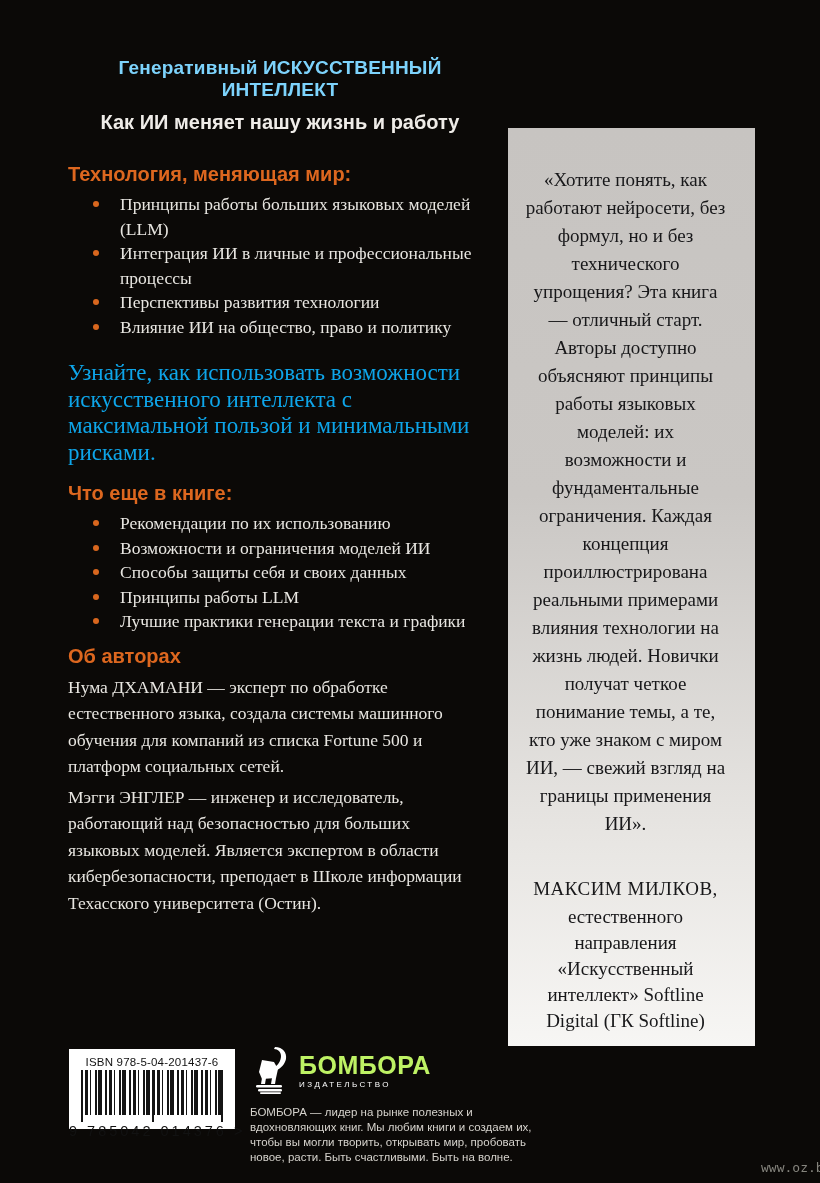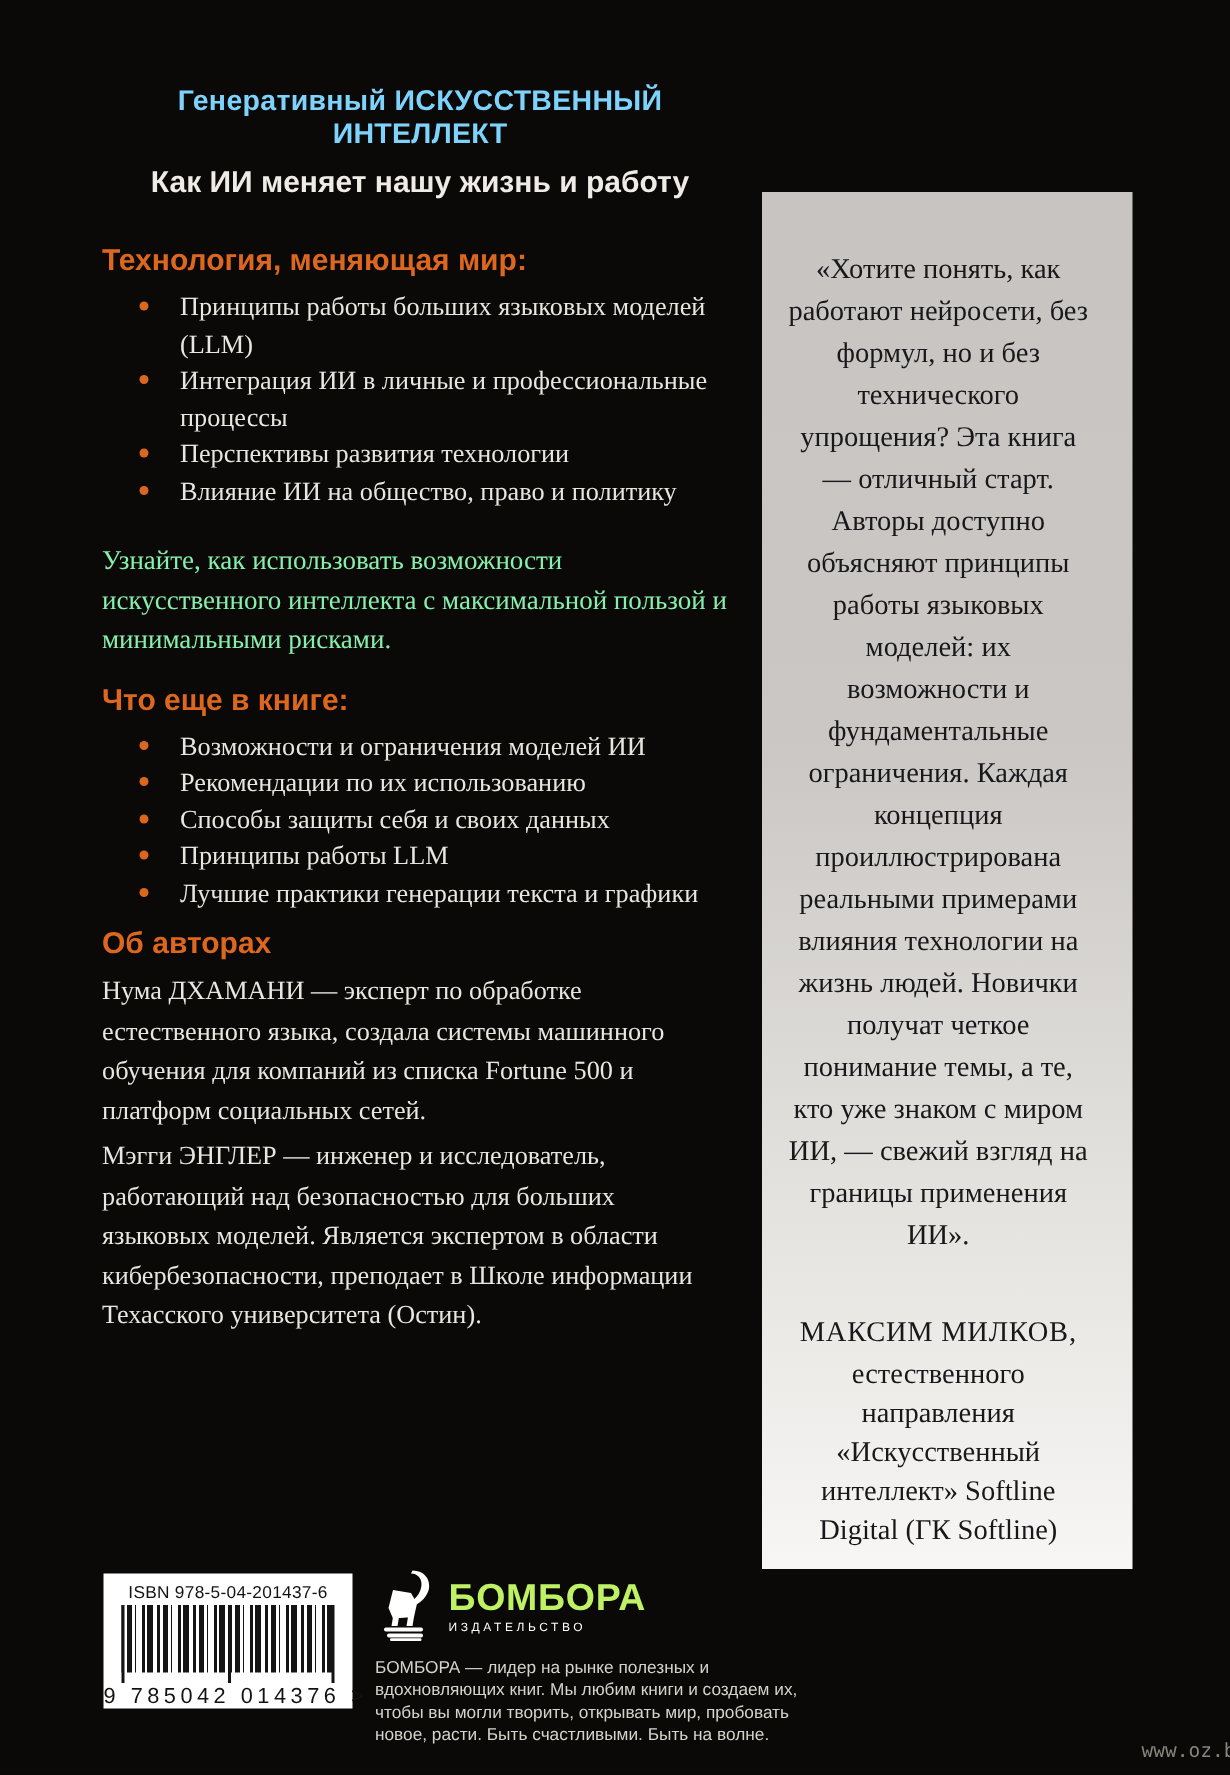--- a/index.html
+++ b/index.html
@@ -26,21 +26,21 @@
   .bullet-list{margin:0;padding:0;list-style:none;max-width:408px;}
   .bullet-item{
     position:relative;padding-left:52px;max-width:352px;
     font-size:17.5px;line-height:24.5px;color:#e8e6e1;
   }
   .bullet-dot{
     position:absolute;left:25px;top:9px;width:6px;height:6px;
     border-radius:50%;background:#d9671e;
   }
   .body-para{
-    font-size:18px;line-height:26.5px;color:#86efac;
+    font-size:23px;line-height:26.5px;color:#0ea5e9;
     margin:21px 0 15px 0;max-width:424px;
   }
   .authors-para{
     font-size:17.5px;line-height:26.5px;color:#e8e6e1;
     margin:0 0 4px 0;max-width:398px;
   }
   .gap-s{height:10px;}
   
   .review-panel{
     position:absolute;left:508px;top:128px;width:247px;height:918px;
@@ -48,21 +48,21 @@
     background:linear-gradient(180deg,#c7c4c1 0%,#cac7c4 40%,#e8e6e3 78%,#f7f6f4 100%);
   }
   .review-quote{
     font-size:19px;line-height:28px;color:#18181a;margin:0;
   }
   .review-attr{margin-top:38px;font-size:19px;line-height:26px;color:#18181a;}
   .review-attr-name{letter-spacing:.5px;}
   .review-attr-role{margin-top:2px;}
   
   .barcode-box{
-    position:absolute;left:69px;top:1049px;width:166px;height:90px;
+    position:absolute;left:69px;top:1049px;width:166px;height:80px;
     background:#ffffff;text-align:center;box-sizing:border-box;
   }
   .isbn-label{
     font-family:"Liberation Sans", sans-serif;font-size:11.5px;
     color:#121212;margin-top:7px;letter-spacing:.2px;
   }
   .barcode-bars{
     height:45px;margin:2px 12px 0 12px;position:relative;
     background:repeating-linear-gradient(90deg,
       #141414 0 2px, #fff 2px 4px,
@@ -114,22 +114,22 @@
     <li class="bullet-item"><span class="bullet-dot"></span><span>Принципы работы больших языковых моделей (LLM)</span></li>
     <li class="bullet-item"><span class="bullet-dot"></span><span>Интеграция ИИ в личные и профессиональные процессы</span></li>
     <li class="bullet-item"><span class="bullet-dot"></span><span>Перспективы развития технологии</span></li>
     <li class="bullet-item"><span class="bullet-dot"></span><span>Влияние ИИ на общество, право и политику</span></li>
   </ul>
 
   <p class="body-para">Узнайте, как использовать возможности искусственного интеллекта с максимальной пользой и минимальными рисками.</p>
 
   <div class="section-heading">Что еще в книге:</div>
   <ul class="bullet-list">
+    <li class="bullet-item"><span class="bullet-dot"></span><span>Рекомендации по их использованию</span></li>
     <li class="bullet-item"><span class="bullet-dot"></span><span>Возможности и ограничения моделей ИИ</span></li>
-    <li class="bullet-item"><span class="bullet-dot"></span><span>Рекомендации по их использованию</span></li>
     <li class="bullet-item"><span class="bullet-dot"></span><span>Способы защиты себя и своих данных</span></li>
     <li class="bullet-item"><span class="bullet-dot"></span><span>Принципы работы LLM</span></li>
     <li class="bullet-item"><span class="bullet-dot"></span><span>Лучшие практики генерации текста и графики</span></li>
   </ul>
 
   <div class="gap-s"></div>
   <div class="section-heading">Об авторах</div>
   <p class="authors-para">Нума ДХАМАНИ — эксперт по обработке естественного языка, создала системы машинного обучения для компаний из списка Fortune 500 и платформ социальных сетей.</p>
   <p class="authors-para">Мэгги ЭНГЛЕР — инженер и исследователь, работающий над безопасностью для больших языковых моделей. Является экспертом в области кибербезопасности, преподает в Школе информации Техасского университета (Остин).</p>
 </div>

